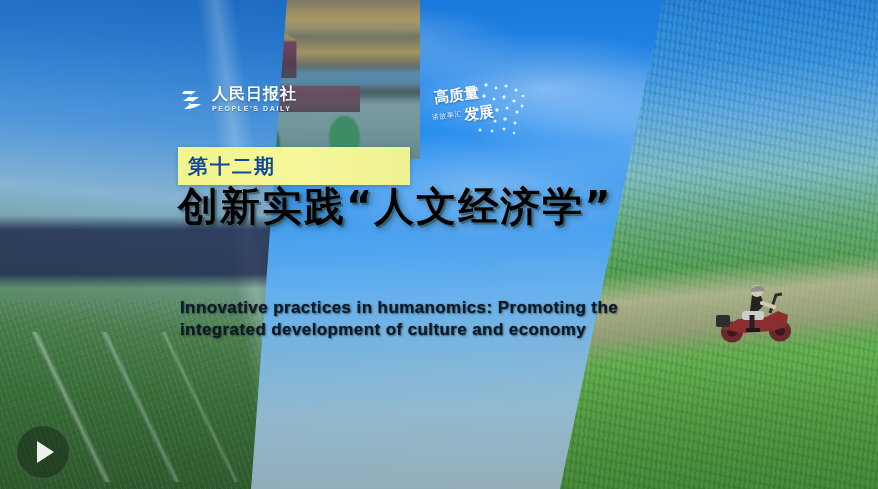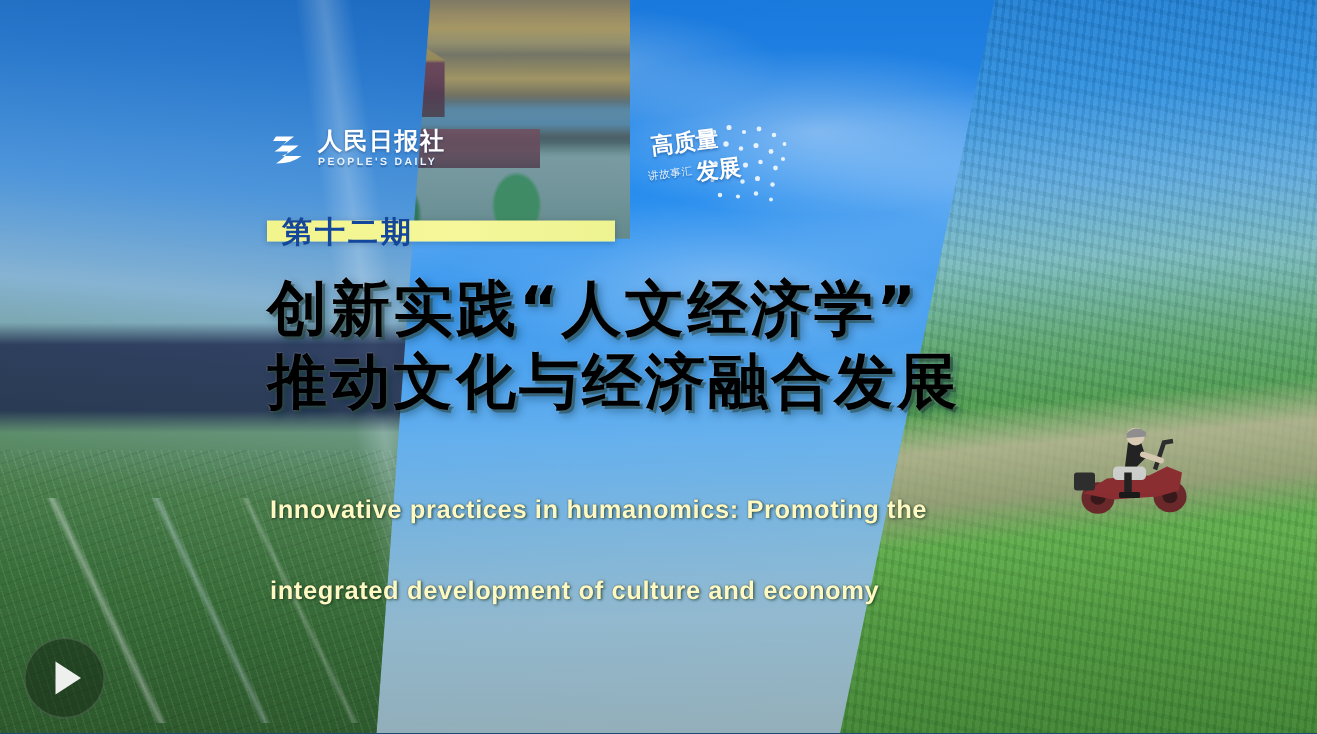--- a/index.html
+++ b/index.html
@@ -175,21 +175,21 @@
   }
   .hq-sub {
     position: absolute; left: 4px; top: 31px;
     color: #eaf4ff; font-size: 7px; letter-spacing: 0.5px;
     transform: rotate(-7deg); font-family: "DejaVu Sans", sans-serif;
     text-shadow: 0 1px 1px rgba(0,60,130,0.5);
   }
 
   .issue-banner {
     position: absolute; left: 178px; top: 147px;
-    width: 232px; height: 14px;
+    width: 232px; height: 38px;
     background: linear-gradient(90deg, #f2f58c 0%, #f5f79a 55%, #eef391 100%);
     display: flex; align-items: center;
     box-shadow: 0 1px 4px rgba(0,30,70,0.25);
   }
   .issue-banner-label {
     margin-left: 10px;
     color: #14479b; font-size: 20px; font-weight: bold; letter-spacing: 2px;
     font-family: "DejaVu Sans", sans-serif;
   }
 
@@ -207,28 +207,27 @@
       2px 2px 0 rgba(40,70,60,0.55),
       3px 3px 6px rgba(0,40,60,0.45),
       0 0 1px rgba(255,255,255,0.6);
     white-space: nowrap;
   }
 
   .subhead {
     position: absolute; left: 180px; top: 297px; width: 540px;
   }
   .subhead-line {
-    color: #fef9c3;
+    color: #0f172a;
     font-size: 17px;
     font-weight: bold;
     letter-spacing: 0.4px;
     line-height: 1.32;
     text-shadow: 1px 1px 2px rgba(20,50,30,0.65), 0 0 1px rgba(0,0,0,0.5);
     white-space: nowrap;
-    margin-top: 32px;
   }
 
   .play-button {
     position: absolute; left: 16px; top: 425px;
     width: 52px; height: 52px; border-radius: 50%;
     background: rgba(18,36,18,0.48);
     border: 1px solid rgba(255,255,255,0.14);
     display: flex; align-items: center; justify-content: center;
     cursor: pointer;
   }
@@ -329,21 +328,20 @@
     <span class="hq-sub">讲故事汇</span>
     <span class="hq-line2">发展</span>
   </div>
 
   <div class="issue-banner">
     <span class="issue-banner-label">第十二期</span>
   </div>
 
   <div class="headline">
     <div class="headline-line">创新实践“人文经济学”</div>
-    <div class="headline-line">推动文化与经济融合发展</div>
   </div>
 
   <div class="subhead">
     <div class="subhead-line">Innovative practices in humanomics: Promoting the</div>
     <div class="subhead-line">integrated development of culture and economy</div>
   </div>
 
   <div class="play-button">
     <div class="play-triangle"></div>
   </div>

